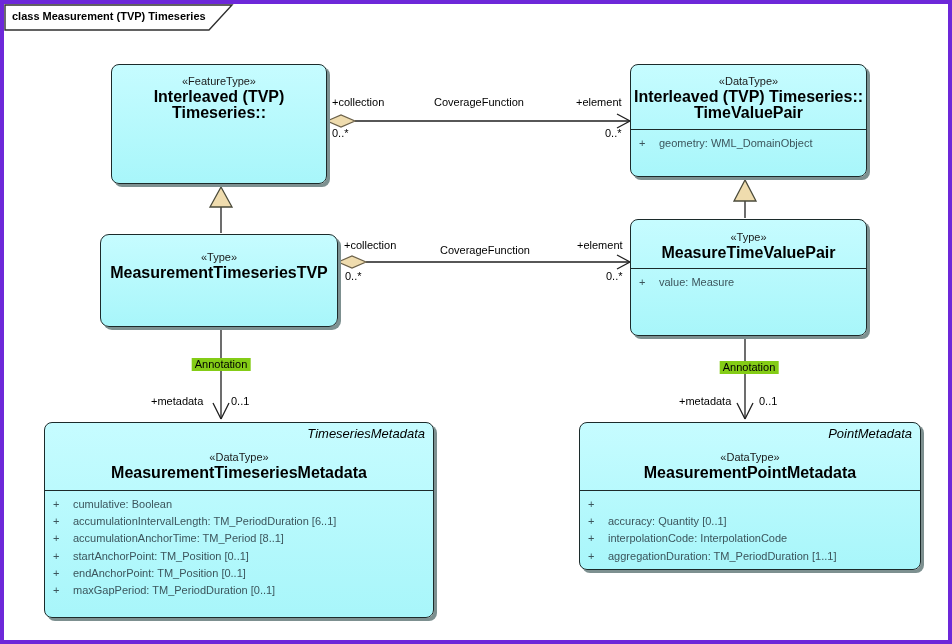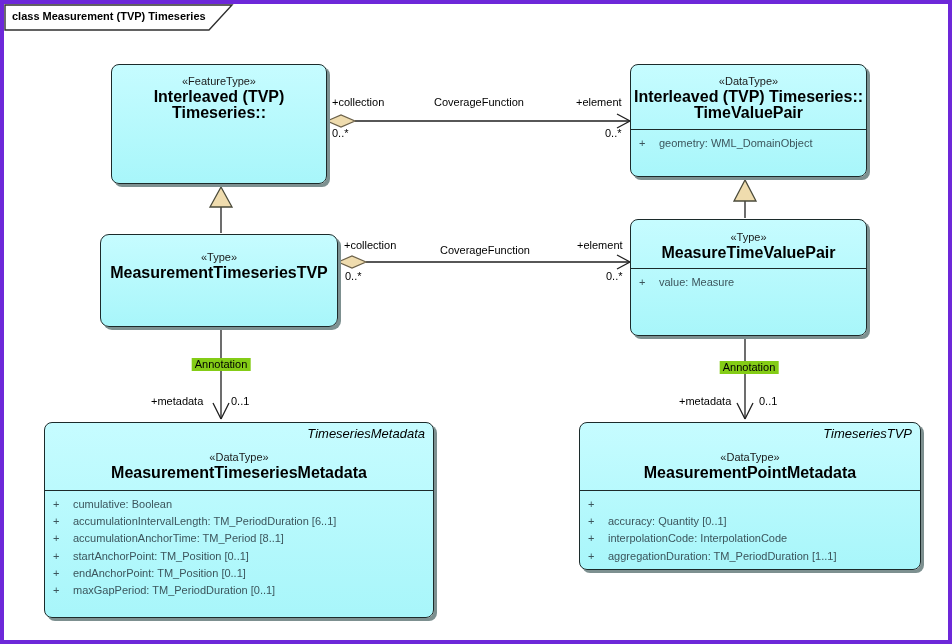--- a/index.html
+++ b/index.html
@@ -179,21 +179,21 @@
 
         <div class="attr-row">
           <span class="attr-vis">+</span>
           <span class="attr-text">maxGapPeriod: TM_PeriodDuration [0..1]</span>
         </div>
       </div>
   </div>
 
   <div class="uml-box" style="left:575px; top:418px; width:342px; height:148px;">
     <div class="box-header" style="height:67px;">
-      <div class="corner-label">TimeseriesTVP</div>
+      <div class="corner-label">PointMetadata</div>
       <div class="stereotype" style="padding-top:26px;">«DataType»</div>
       <div class="class-name">
 
       <div class="name-line">MeasurementPointMetadata</div>
         </div>
     </div>
     <div class="attr-section">
 
         <div class="attr-row">
           <span class="attr-vis">+</span>

